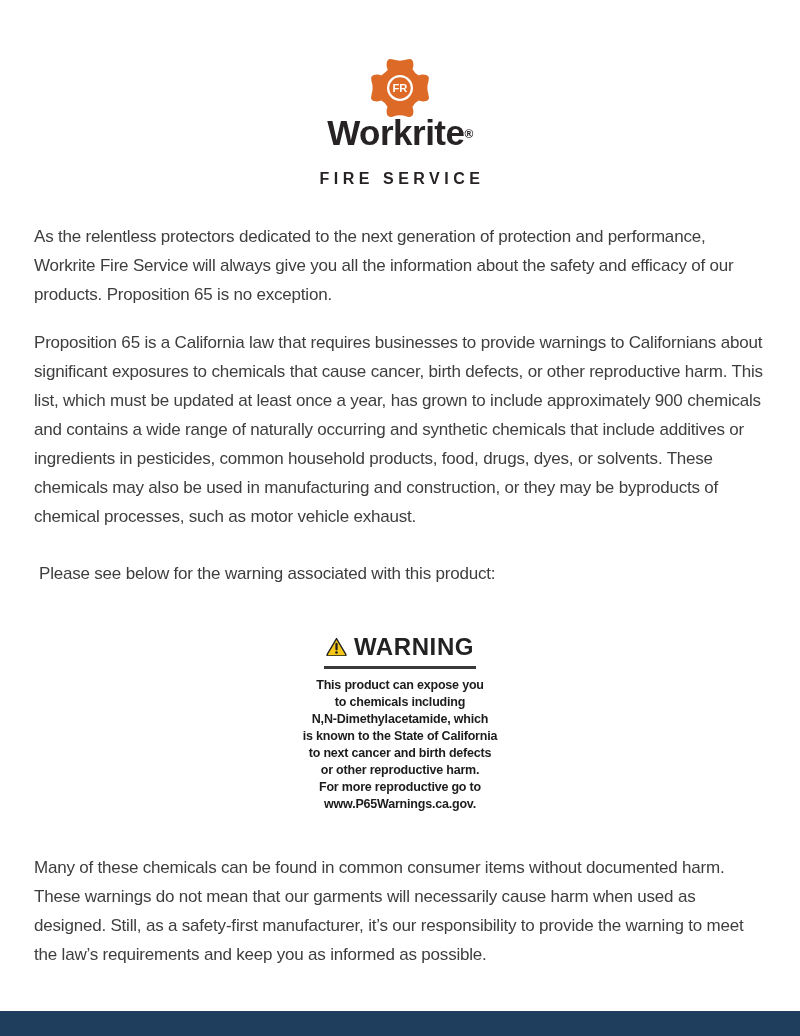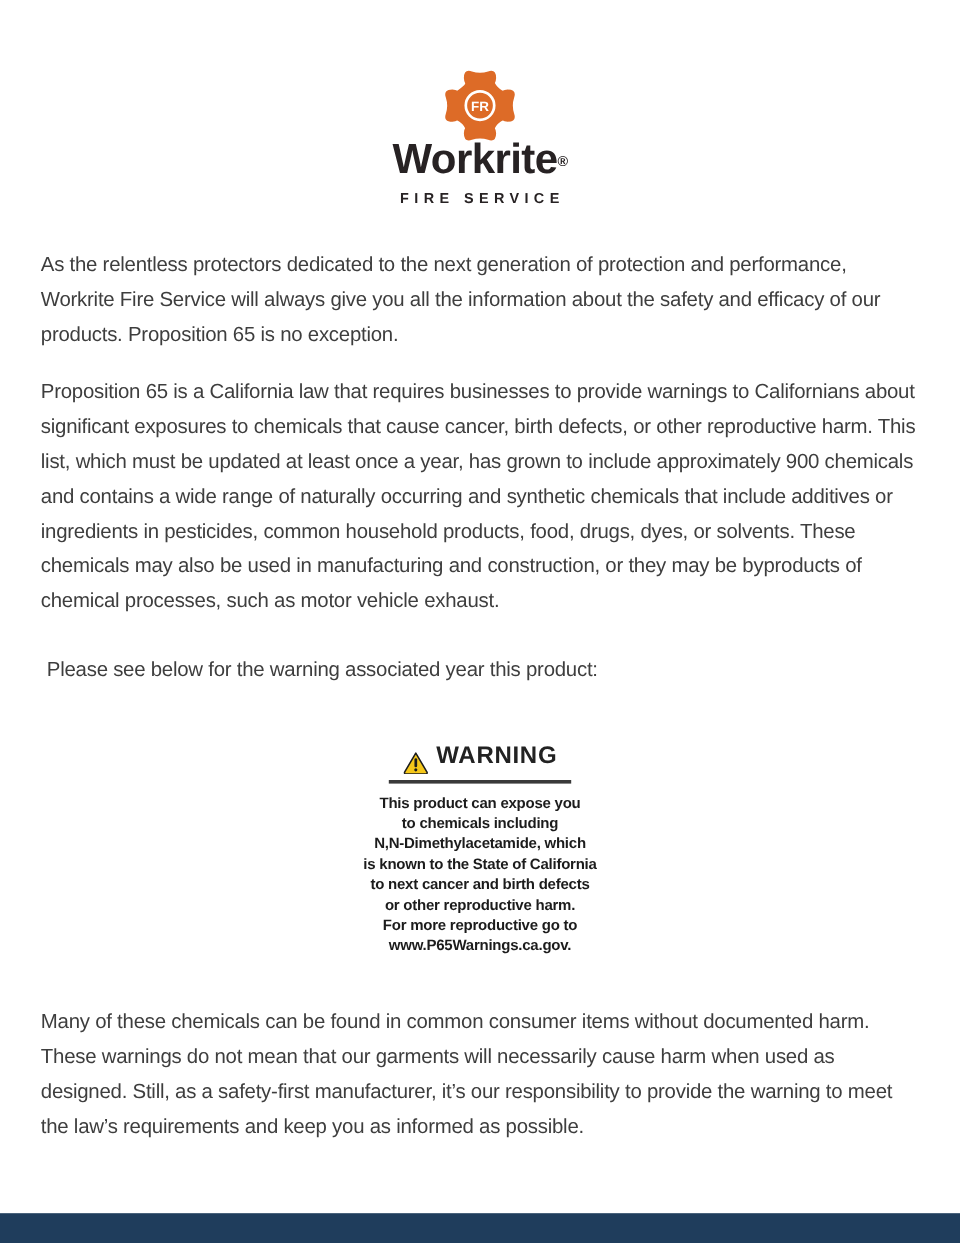--- a/index.html
+++ b/index.html
@@ -25,25 +25,25 @@
     margin-top: -5px;
   }
   .brand .reg {
     font-size: 12px;
     font-weight: 700;
     vertical-align: top;
     position: relative;
     top: 1px;
   }
   .tagline {
-    font-size: 12px;
+    font-size: 16px;
     font-weight: 700;
     letter-spacing: 4.5px;
     color: #272223;
-    margin-top: 7px;
+    margin-top: 19px;
     text-indent: 4px;
   }
 
   
   .content {
     padding: 0 34px;
     margin-top: 34px;
     font-size: 17px;
     line-height: 29px;
     letter-spacing: -0.2px;
@@ -56,24 +56,24 @@
 
   
   .warning {
     width: 280px;
     margin: 44px auto 0;
     text-align: center;
     color: #1d1d1d;
   }
   .warning-header {
     display: flex;
-    align-items: flex-end;
+    align-items: center;
     justify-content: center;
     gap: 7px;
-    font-size: 20px;
+    font-size: 24px;
     font-weight: 700;
     color: #222222;
     letter-spacing: 0.6px;
   }
   .warning-tri { width: 21px; height: 19px; display: block; }
   .warning-rule {
     width: 152px;
     height: 3px;
     background: #3a3a3a;
     margin: 5px auto 8px;
@@ -118,21 +118,21 @@
       </g>
       <text x="50" y="56.5" text-anchor="middle" font-size="17.5" font-weight="bold" fill="#ffffff" font-family="Liberation Sans, sans-serif" data-bind="logo.badge_initials">FR</text>
     </svg>
     <div class="brand"><span data-bind="logo.brand_name">Workrite</span><span class="reg" data-bind="logo.registered_mark">®</span></div>
     <div class="tagline" data-bind="logo.tagline">FIRE SERVICE</div>
   </header>
 
   <main class="content">
     <p class="p1" data-bind="content.paragraph_1">As the relentless protectors dedicated to the next generation of protection and performance, Workrite Fire Service will always give you all the information about the safety and efficacy of our products. Proposition 65 is no exception.</p>
     <p class="p2" data-bind="content.paragraph_2">Proposition 65 is a California law that requires businesses to provide warnings to Californians about significant exposures to chemicals that cause cancer, birth defects, or other reproductive harm. This list, which must be updated at least once a year, has grown to include approximately 900 chemicals and contains a wide range of naturally occurring and synthetic chemicals that include additives or ingredients in pesticides, common household products, food, drugs, dyes, or solvents. These chemicals may also be used in manufacturing and construction, or they may be byproducts of chemical processes, such as motor vehicle exhaust.</p>
-    <p class="p3" data-bind="content.paragraph_3">Please see below for the warning associated year this product:</p>
+    <p class="p3" data-bind="content.paragraph_3">Please see below for the warning associated with this product:</p>
 
     <section class="warning">
       <div class="warning-header">
         <svg class="warning-tri" viewBox="0 0 24 22" aria-hidden="true">
           <path d="M12 1.8 L22.8 20.2 A1.2 1.2 0 0 1 21.8 22 L2.2 22 A1.2 1.2 0 0 1 1.2 20.2 Z" stroke="#1d1d1d" stroke-width="1.5" stroke-linejoin="round" fill="#F5C71A"></path>
           <path d="M12 8 L12 14.2" stroke="#1d1d1d" stroke-width="2.6" stroke-linecap="round" fill="none"></path>
           <circle cx="12" cy="18" r="1.5" fill="#1d1d1d"></circle>
         </svg>
         <span data-bind="warning_label.title">WARNING</span>
       </div>

